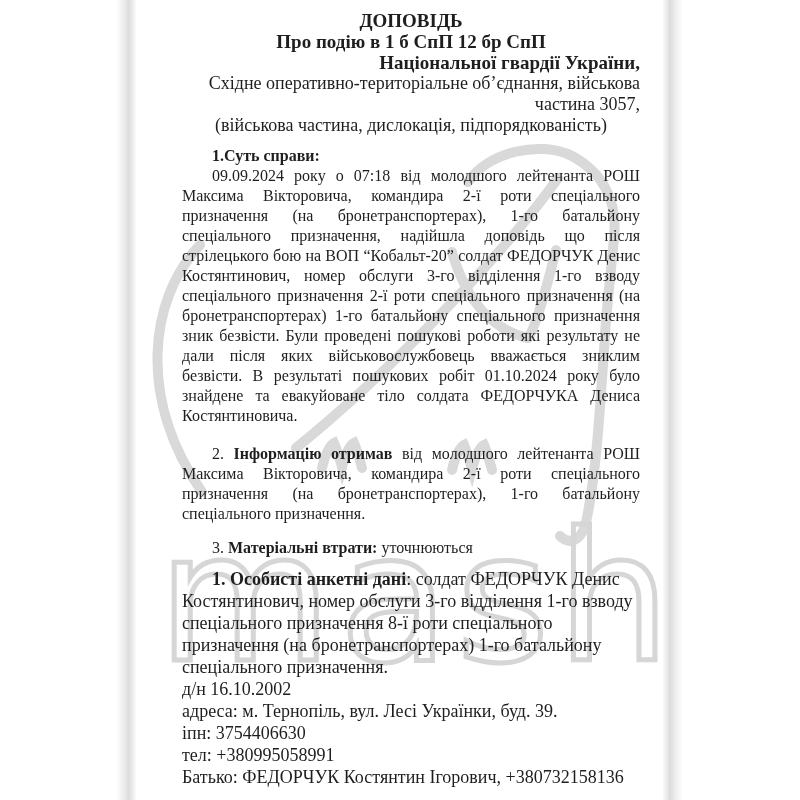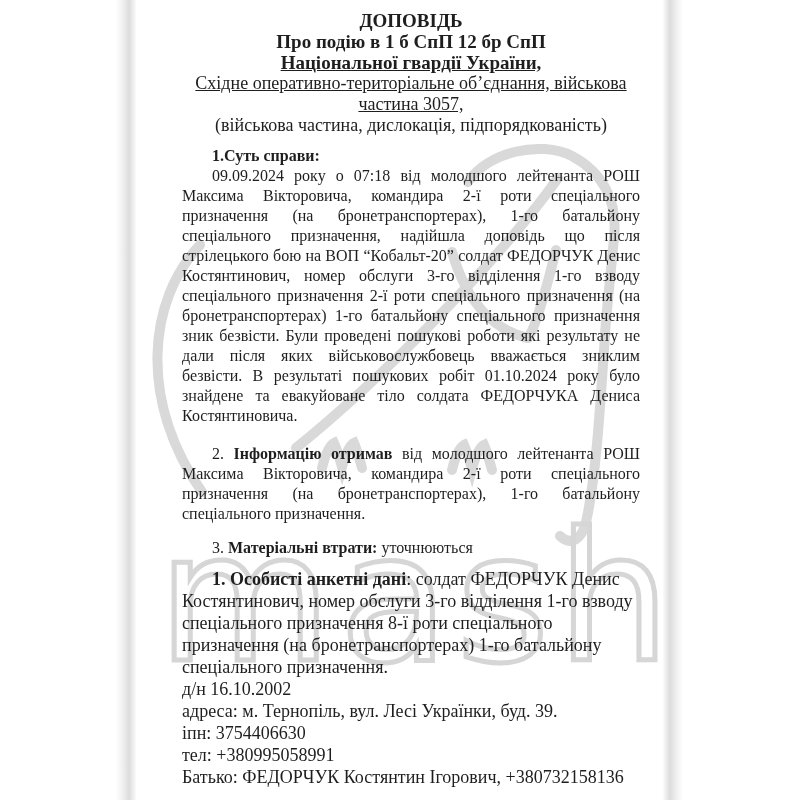--- a/index.html
+++ b/index.html
@@ -7,21 +7,21 @@
        font-family:"Liberation Serif", serif;color:#1e1e1e;}
   .edge{position:absolute;top:0;height:800px;width:20px;z-index:0;}
   .edge-left{left:116px;background:linear-gradient(to right,#ffffff 0%,#ececec 40%,#dcdcdc 65%,#fbfbfb 100%);}
   .edge-right{left:663px;background:linear-gradient(to left,#ffffff 0%,#ececec 40%,#dcdcdc 65%,#fbfbfb 100%);}
   .watermark-svg{position:absolute;left:0;top:0;z-index:1;pointer-events:none;}
   .page{position:absolute;left:135px;top:0;width:528px;height:732px;z-index:2;}
   .content{box-sizing:border-box;padding:10px 23px 0 47px;}
   .hdr{text-align:center;font-size:19px;line-height:21px;}
   .hdr-sm{font-size:18px;}
   .b{font-weight:bold;}
-  .u{text-decoration:underline;}
+  .u{text-align:right;}
   .body-text{font-size:16px;line-height:20px;}
   .just{text-align:justify;}
   .ind{text-indent:30px;}
   p{margin:0;}
   .sec1-head{font-size:16px;line-height:20px;margin-top:10px;}
   .mt-blank{margin-top:18px;}
   .mt-sec3{margin-top:14px;}
   .sec4{margin-top:10px;font-size:18px;line-height:22px;text-align:left;}
   .details{font-size:18px;line-height:22px;}
   .details .row{white-space:nowrap;}

